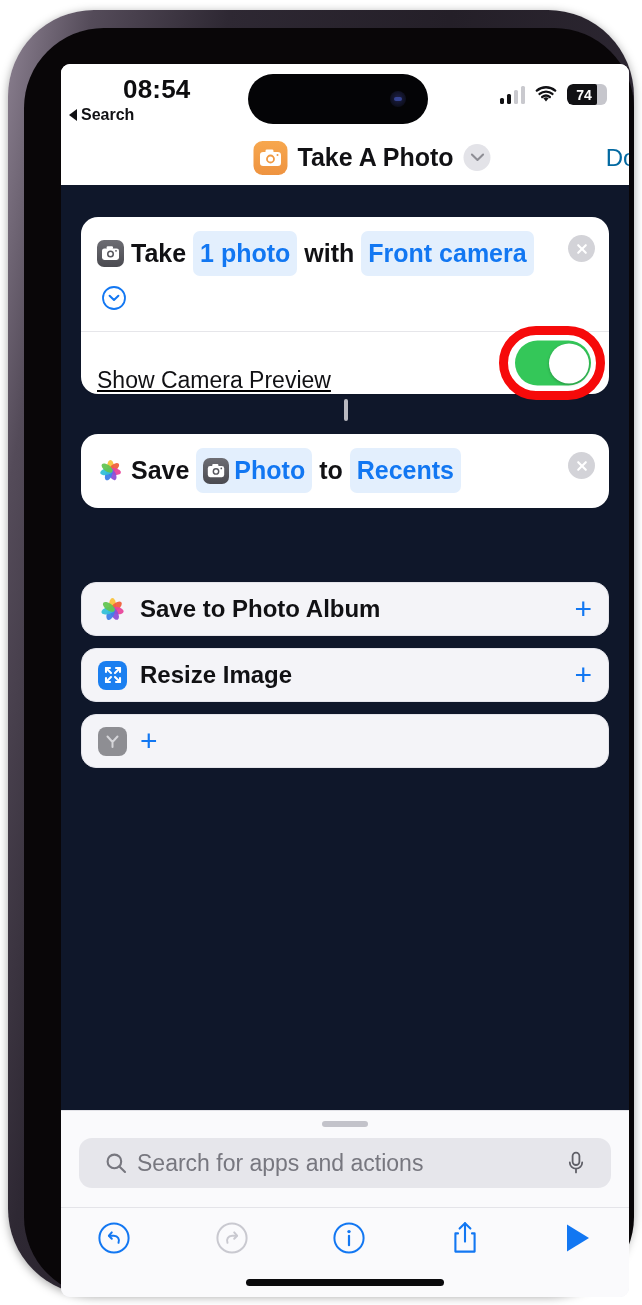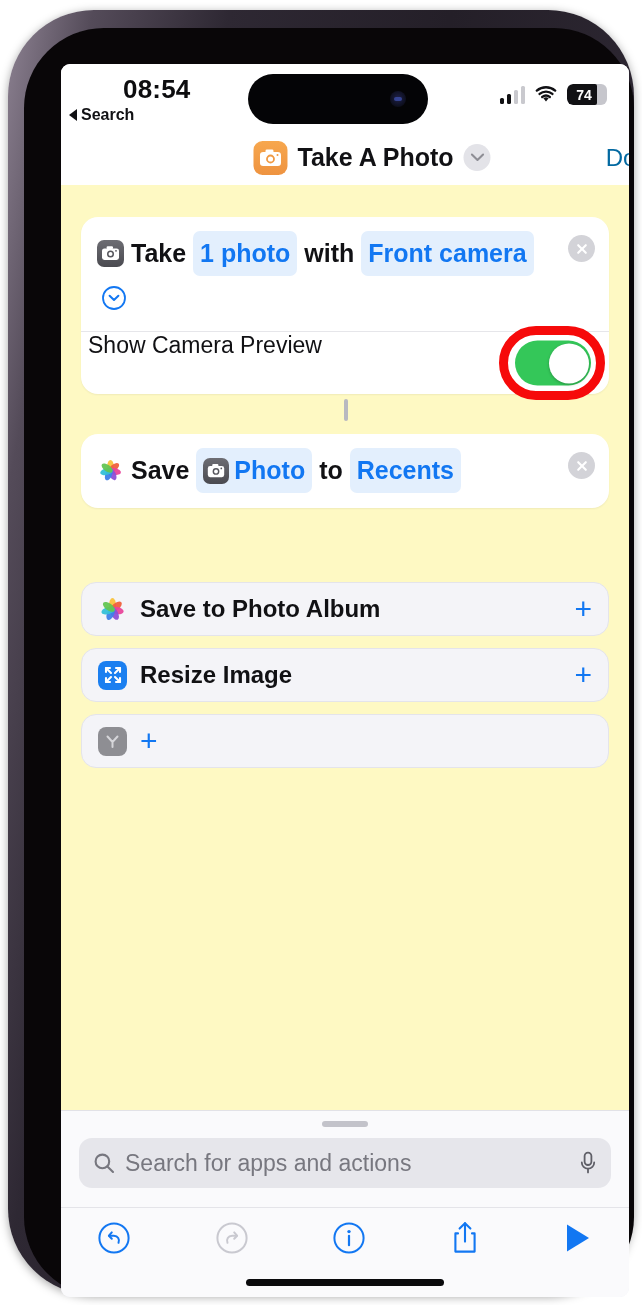--- a/index.html
+++ b/index.html
@@ -198,21 +198,21 @@
     font-weight: normal;
     color: #0369a1;
   }
 
   
   .content {
     position: absolute;
     left: 0; top: 121px;
     width: 568px;
     height: 925px;
-    background: #fef9c3;
+    background: #0f172a;
   }
 
   .card {
     position: absolute;
     left: 20px;
     width: 528px;
     background: #ffffff;
     border-radius: 17px;
     box-shadow: 0 1px 2px rgba(0,0,0,.06);
   }
@@ -281,22 +281,23 @@
 
   .divider {
     height: 1px;
     background: #e6e6ea;
     margin-left: 0;
   }
   .toggle-row {
     position: relative;
     height: 62px;
     display: flex;
-    align-items: flex-start;
-    padding: 0 7px;
+    align-items: flex-end;
+    padding: 0 16px;
+    text-decoration: underline;
   }
   .toggle-label {
     font-size: 23px;
     color: #111114;
   }
   .ios-toggle {
     position: absolute;
     right: 18px;
     top: 50%;
     transform: translateY(-50%);
@@ -411,21 +412,21 @@
   .search-field {
     position: absolute;
     left: 18px;
     top: 27px;
     width: 532px;
     height: 50px;
     border-radius: 13px;
     background: #e6e6eb;
     display: flex;
     align-items: center;
-    padding: 0 14px;
+    padding: 0 26px;
     box-sizing: border-box;
   }
   .search-ph {
     font-size: 23px;
     color: #77777f;
     margin-left: 10px;
     flex: 1 1 auto;
   }
   .toolbar {
     position: absolute;

